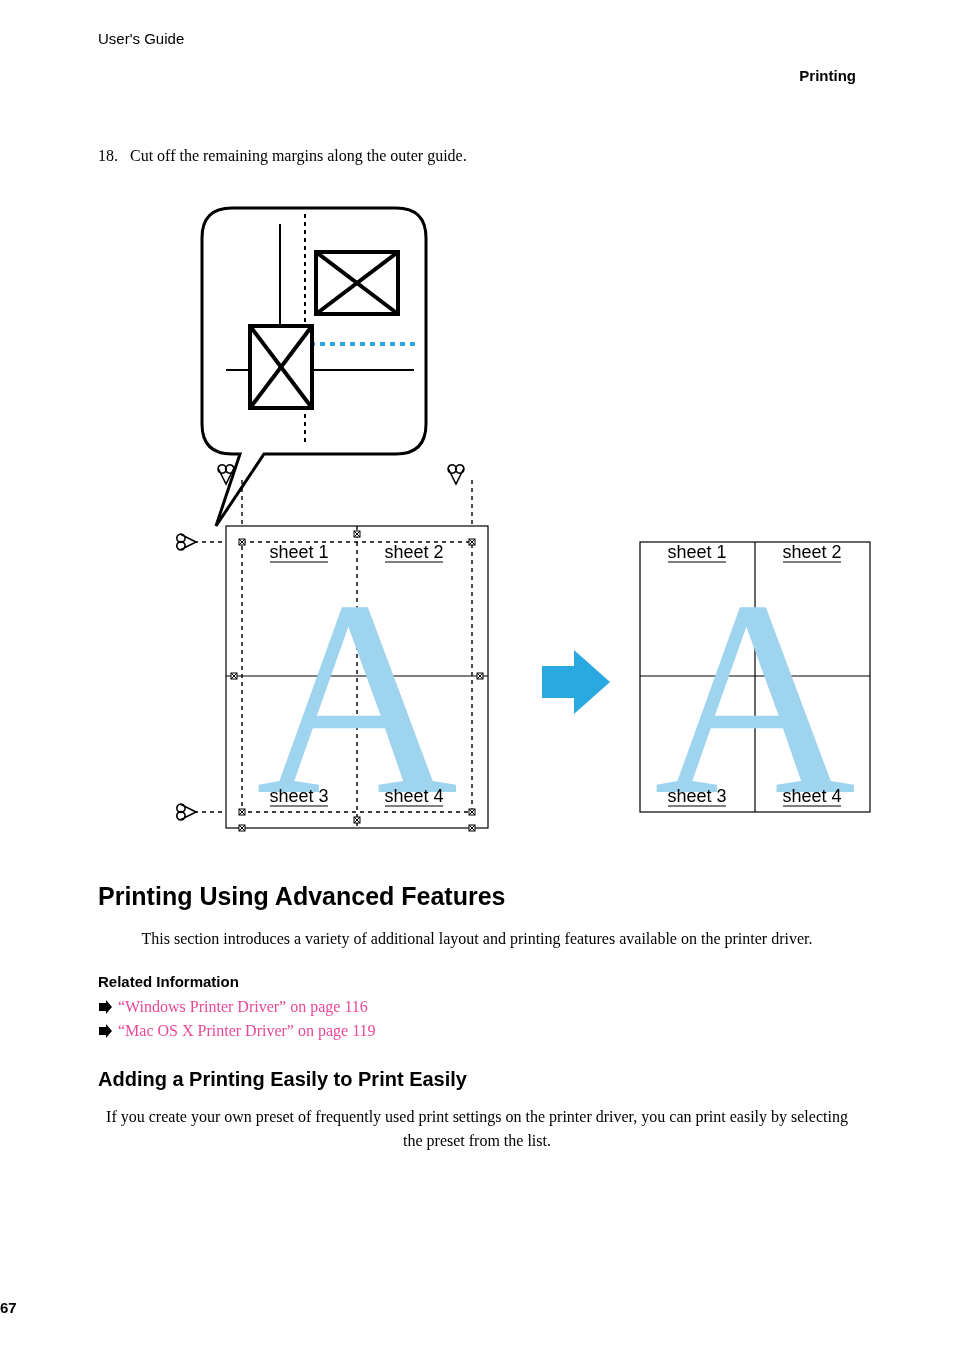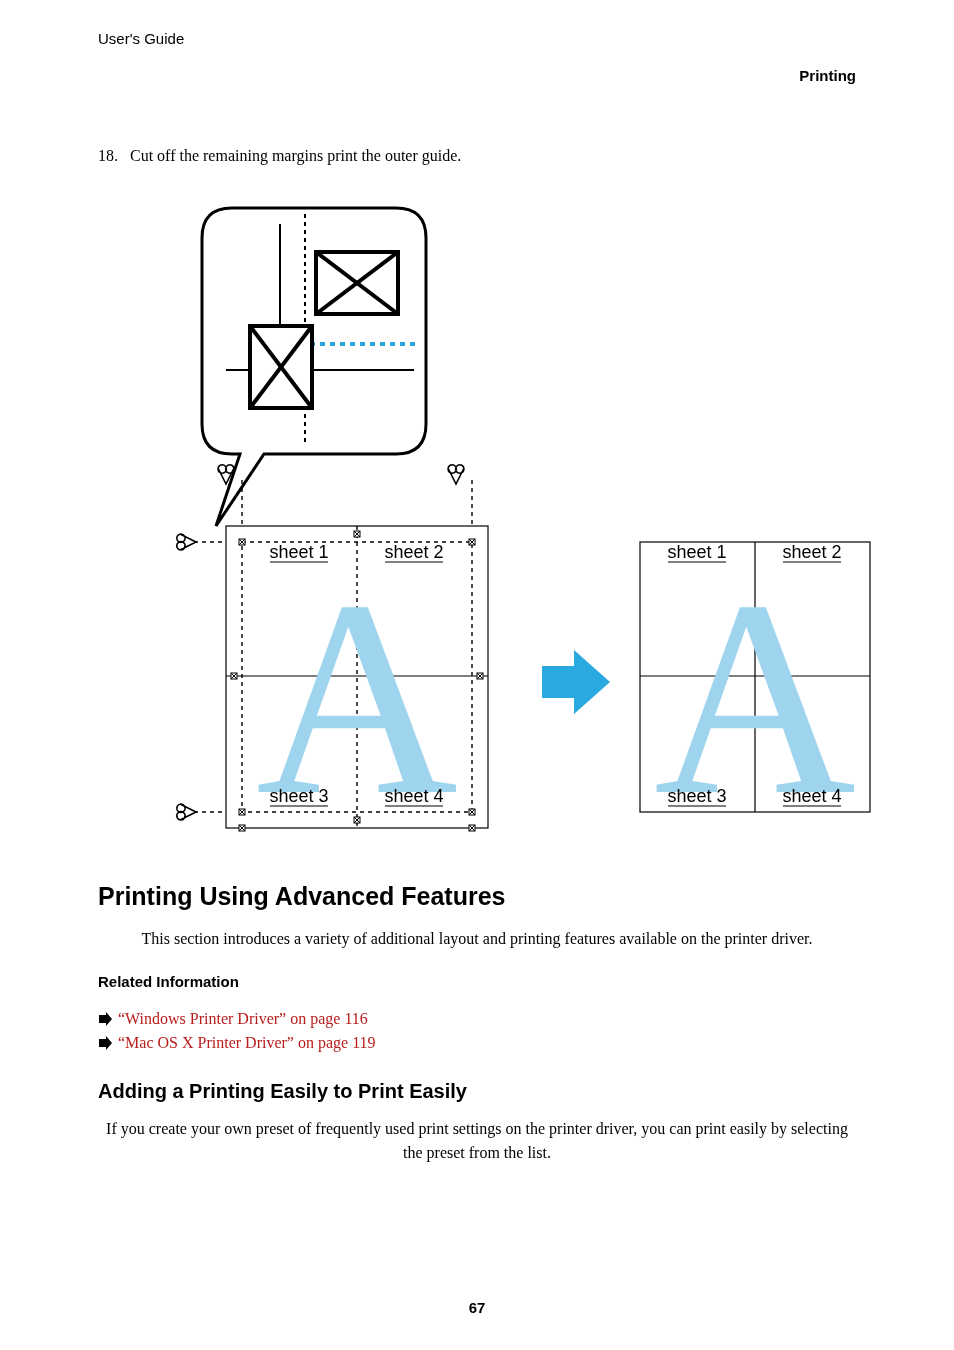--- a/index.html
+++ b/index.html
@@ -6,38 +6,38 @@
   html, body { width: 954px; height: 1350px; background: #fff; font-family: Georgia, 'Times New Roman', serif; color: #000; }
   .page { padding: 30px 98px 60px 98px; position: relative; height: 100%; }
   .header-line { font-family: Arial, Helvetica, sans-serif; font-size: 15px; margin-bottom: 20px; }
   .section-crumb { text-align: right; font-family: Arial, Helvetica, sans-serif; font-weight: bold; font-size: 15px; margin-bottom: 60px; }
   .step { font-size: 16px; margin-left: 0; line-height: 1.5; }
   .step .num { display: inline-block; width: 28px; }
   .figure-wrap { margin: 28px 0 38px 44px; }
   .figure-svg { display: block; }
   h2.feature-head { font-family: Arial, Helvetica, sans-serif; font-weight: bold; font-size: 25px; margin-bottom: 16px; margin-top: 0; }
   .body-text { font-size: 16px; line-height: 1.5; margin-bottom: 22px; text-align: center; }
-  .related-head { font-family: Arial, Helvetica, sans-serif; font-weight: bold; font-size: 15px; margin-bottom: 20px; }
+  .related-head { font-family: Arial, Helvetica, sans-serif; font-weight: bold; font-size: 15px; margin-bottom: 8px; }
   .rel-item { display: flex; align-items: center; gap: 6px; margin-bottom: 6px; font-size: 16px; }
   .rel-arrow svg { display: block; }
-  .rel-link { color: #b91c1c; }
+  .rel-link { color: #ec4899; }
   h3.sub-head { font-family: Arial, Helvetica, sans-serif; font-weight: bold; font-size: 20px; margin-top: 28px; margin-bottom: 14px; }
-  .page-num { position: absolute; bottom: 34px; left: 0; right: 0; text-align: center; font-family: Arial, Helvetica, sans-serif; font-weight: bold; font-size: 15px; }
+  .page-num { position: absolute; bottom: 34px; left: 0; right: 0; font-family: Arial, Helvetica, sans-serif; font-weight: bold; font-size: 15px; }
 </style>
 </head>
 <body>
 
 <div class="page">
 
   <div class="header-line">User's Guide</div>
   <div class="section-crumb">Printing</div>
 
   <div class="step">
     <span class="num">18.</span>
-    <span>Cut off the remaining margins print the outer guide.</span>
+    <span>Cut off the remaining margins along the outer guide.</span>
   </div>
 
   <div class="figure-wrap">
     <svg class="figure-svg" width="740" height="648" viewBox="0 0 740 648">
       <defs>
         <g id="scissors">
           <path d="M 0 0 L 16 8 L 0 16 M 1 0 A 4.2 4.2 0 1 1 0.9 0 Z M 1 16 A 4.2 4.2 0 1 0 0.9 16 Z" fill="none" stroke="#000" stroke-width="1.6"></path>
         </g>
         <g id="cropmark">
           <rect x="-3" y="-3" width="6" height="6" fill="#fff" stroke="#000" stroke-width="1"></rect>

